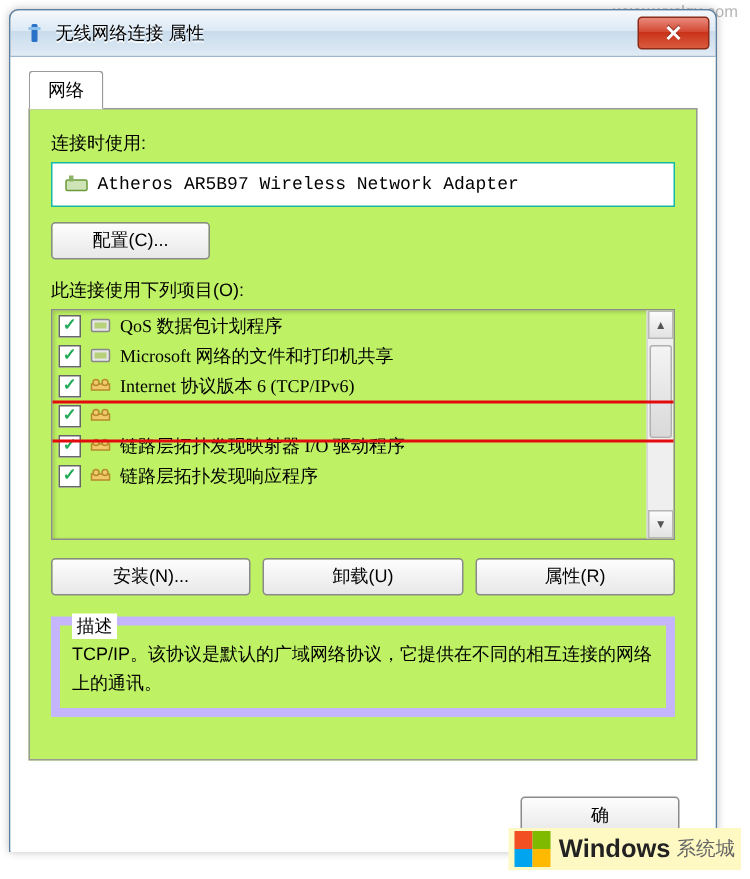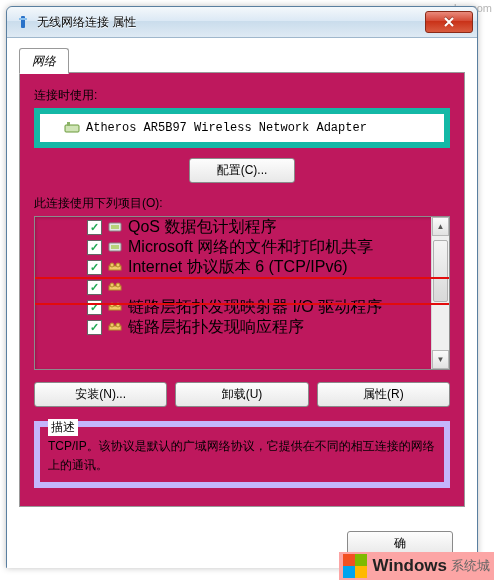--- a/index.html
+++ b/index.html
@@ -58,61 +58,60 @@
   .client {
     padding: 10px 12px 12px 12px;
     background: #fff;
     height: calc(100% - 30px);
     box-sizing: border-box;
     position: relative;
   }
 
   .tabs-row {
     display: flex;
-    align-items: center;
+    align-items: flex-end;
     height: 24px;
-    font-style: italic;
   }
   .tab {
     border: 1px solid #999;
     border-bottom: 1px solid #fff;
     background: #fff;
     padding: 4px 12px 3px 12px;
     border-radius: 3px 3px 0 0;
     position: relative;
     top: 1px;
     font-size: 12px;
     cursor: pointer;
   }
   .tab-body {
     border: 1px solid #999;
-    background: #be185d;
+    background: #bef264;
     padding: 14px 14px 10px 14px;
     height: 435px;
     box-sizing: border-box;
   }
 
   .label { margin-bottom: 4px; color: #000; }
 
   .box {
-    border: 6px solid #14b8a6;
-    background: #fff;
-    padding: 6px 24px;
+    border: 1px solid #14b8a6;
+    background: #fff;
+    padding: 6px 8px;
     display: flex;
     align-items: center;
     gap: 6px;
     font-family: Consolas, "Courier New", monospace;
   }
   .icon16 {
     width: 16px; height: 16px; display: inline-flex; align-items: center; justify-content: center;
   }
 
   .config-row {
     display: flex;
-    justify-content: center;
+    justify-content: flex-start;
     margin-top: 10px;
     margin-bottom: 12px;
   }
   .btn {
     border: 1px solid #8a8a8a;
     background: linear-gradient(to bottom, #fdfdfd, #e8e8e8);
     padding: 3px 10px;
     min-width: 84px;
     text-align: center;
     cursor: pointer;
@@ -130,23 +129,22 @@
     position: relative;
   }
   .list-body { flex: 1; overflow: hidden; }
   .list-row {
     display: flex;
     align-items: center;
     gap: 5px;
     padding: 2px 4px;
     height: 20px;
     box-sizing: border-box;
-    font-family: Liberation Sans, sans-serif;
-    font-size: 16px;
-    margin-left: 48px;
+    font-family: Liberation Serif, serif;
+    font-size: 12px;
   }
   .list-row .ck {
     width: 13px; height: 13px;
     border: 1px solid #666;
     background: #fff;
     display: inline-flex; align-items: center; justify-content: center;
     font-size: 10px; line-height: 10px;
     cursor: pointer;
   }
   .list-row .ck.checked::after { content: "✓"; color: #2a5; font-weight: bold; font-size: 11px; }
@@ -216,21 +214,21 @@
     bottom: 12px;
   }
 
   .watermark {
     position: absolute;
     right: 6px;
     bottom: 6px;
     display: flex;
     align-items: center;
     gap: 6px;
-    background: #fca5a5;
+    background: #fef9c3;
     padding: 2px 4px;
   }
   .wm-flag {
     width: 24px; height: 24px;
     display: grid;
     grid-template-columns: 1fr 1fr;
     grid-template-rows: 1fr 1fr;
   }
   .wm-flag div:nth-child(1){background:#f25022;}
   .wm-flag div:nth-child(2){background:#7fba00;}

